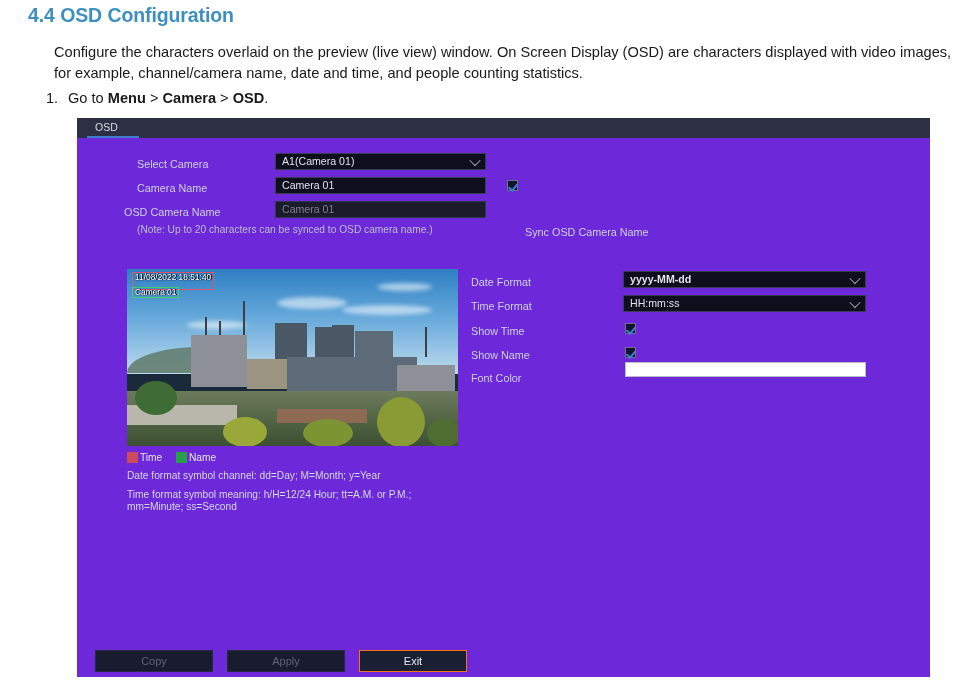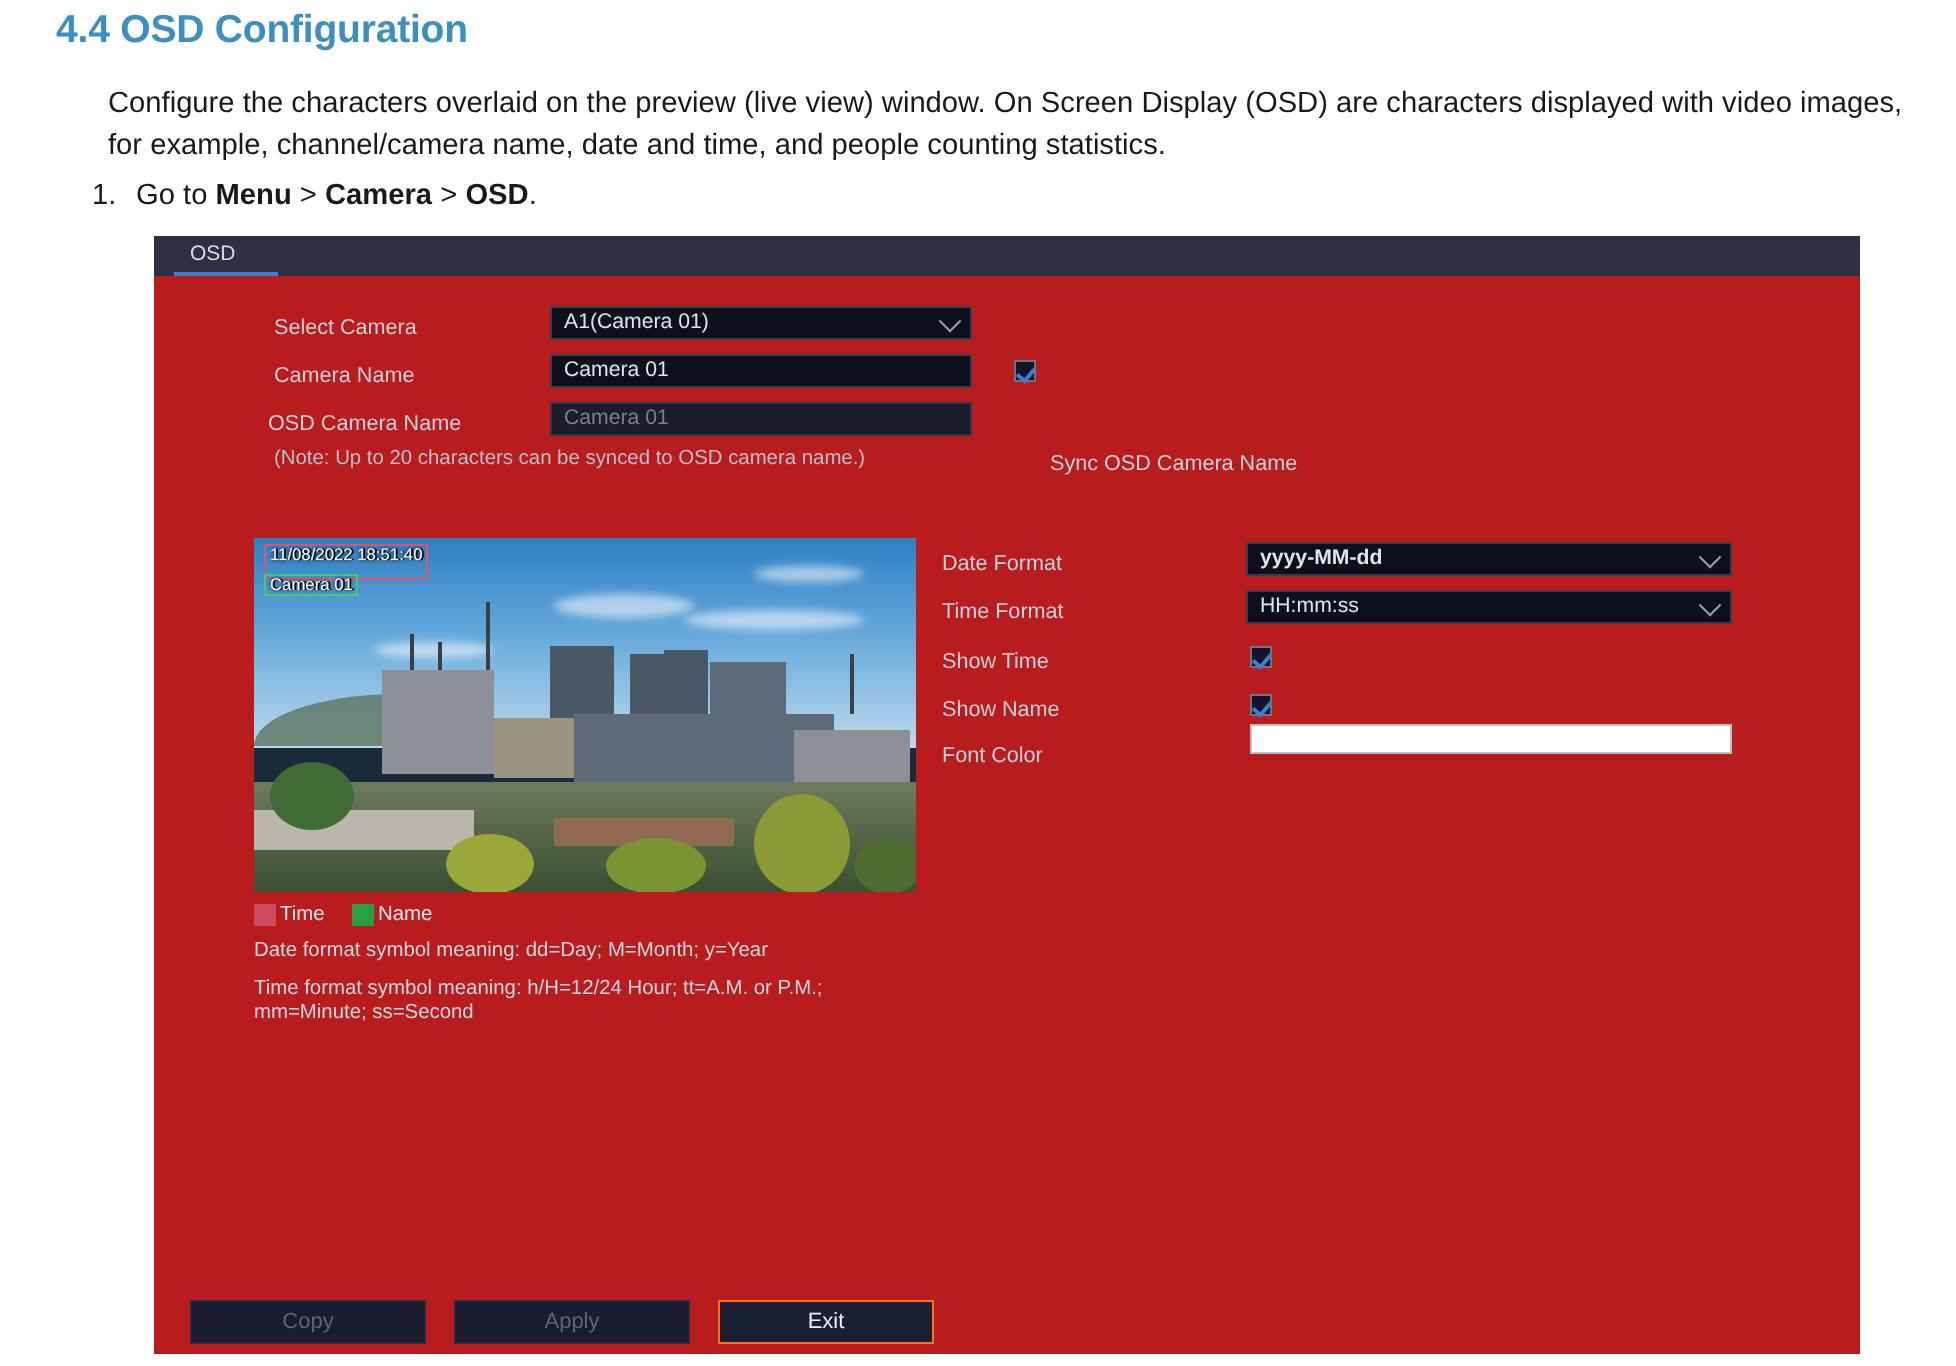--- a/index.html
+++ b/index.html
@@ -51,21 +51,21 @@
     box-sizing: border-box;
   }
   .tab-underline {
     position: absolute; left: 10px; top: 18px;
     width: 52px; height: 2px; background: #3f7fd0;
   }
 
   .body-area {
     position: absolute; left:0; top: 20px;
     width: 853px; height: 539px;
-    background: #b91c1c;
+    background: #6d28d9;
   }
 
   
   .lbl {
     position: absolute;
     font-size: 10.8px; color: #cdd2dd;
     white-space: nowrap; line-height: 14px;
   }
   .field {
     position: absolute;
@@ -241,21 +241,21 @@
       </div>
 
       <div class="lbl" style="left:60px; top:43px;">Camera Name</div>
       <div class="field" style="left:198px; top:39px; width:211px;">
         <span>Camera 01</span>
       </div>
 
       <div class="cbox" style="left:430px; top:42px;"></div>
       <div class="cb-label" style="left:448px; top:43px;">Sync OSD Camera Name</div>
 
-      <div class="lbl" style="left:57px; top:67px;">OSD Camera Name</div>
+      <div class="lbl" style="left:47px; top:67px;">OSD Camera Name</div>
       <div class="field disabled" style="left:198px; top:63px; width:211px;">
         <span>Camera 01</span>
       </div>
 
       <div class="note" style="left:60px; top:86px;">(Note: Up to 20 characters can be synced to OSD camera name.)</div>
 
       <div id="preview">
         <div class="sky"></div>
         <div class="cloud" style="left:150px; top:28px; width:70px; height:12px;"></div>
         <div class="cloud" style="left:215px; top:36px; width:90px; height:10px;"></div>
@@ -289,21 +289,21 @@
 
         <div class="osd-time">11/08/2022 18:51:40</div>
         <div class="osd-name">Camera 01</div>
       </div>
 
       <div class="swatch" style="left:50px; top:314px; background:#cc4b5e;"></div>
       <div class="legend-txt" style="left:63px; top:314px;">Time</div>
       <div class="swatch" style="left:99px; top:314px; background:#25a049;"></div>
       <div class="legend-txt" style="left:112px; top:314px;">Name</div>
 
-      <div class="hint" style="left:50px; top:332px;">Date format symbol meaning: dd=Day; M=Month; y=Year</div>
+      <div class="hint" style="left:50px; top:332px;">Date format symbol channel: dd=Day; M=Month; y=Year</div>
       <div class="hint" style="left:50px; top:351px;">Time format symbol meaning: h/H=12/24 Hour; tt=A.M. or P.M.;</div>
       <div class="hint" style="left:50px; top:363px;">mm=Minute; ss=Second</div>
 
       <div class="lbl" style="left:394px; top:137px;">Date Format</div>
       <div class="field select" style="left:546px; top:133px; width:243px;font-weight:bold;">
         <span>yyyy-MM-dd</span>
         <span class="caret"></span>
       </div>
 
       <div class="lbl" style="left:394px; top:161px;">Time Format</div>

